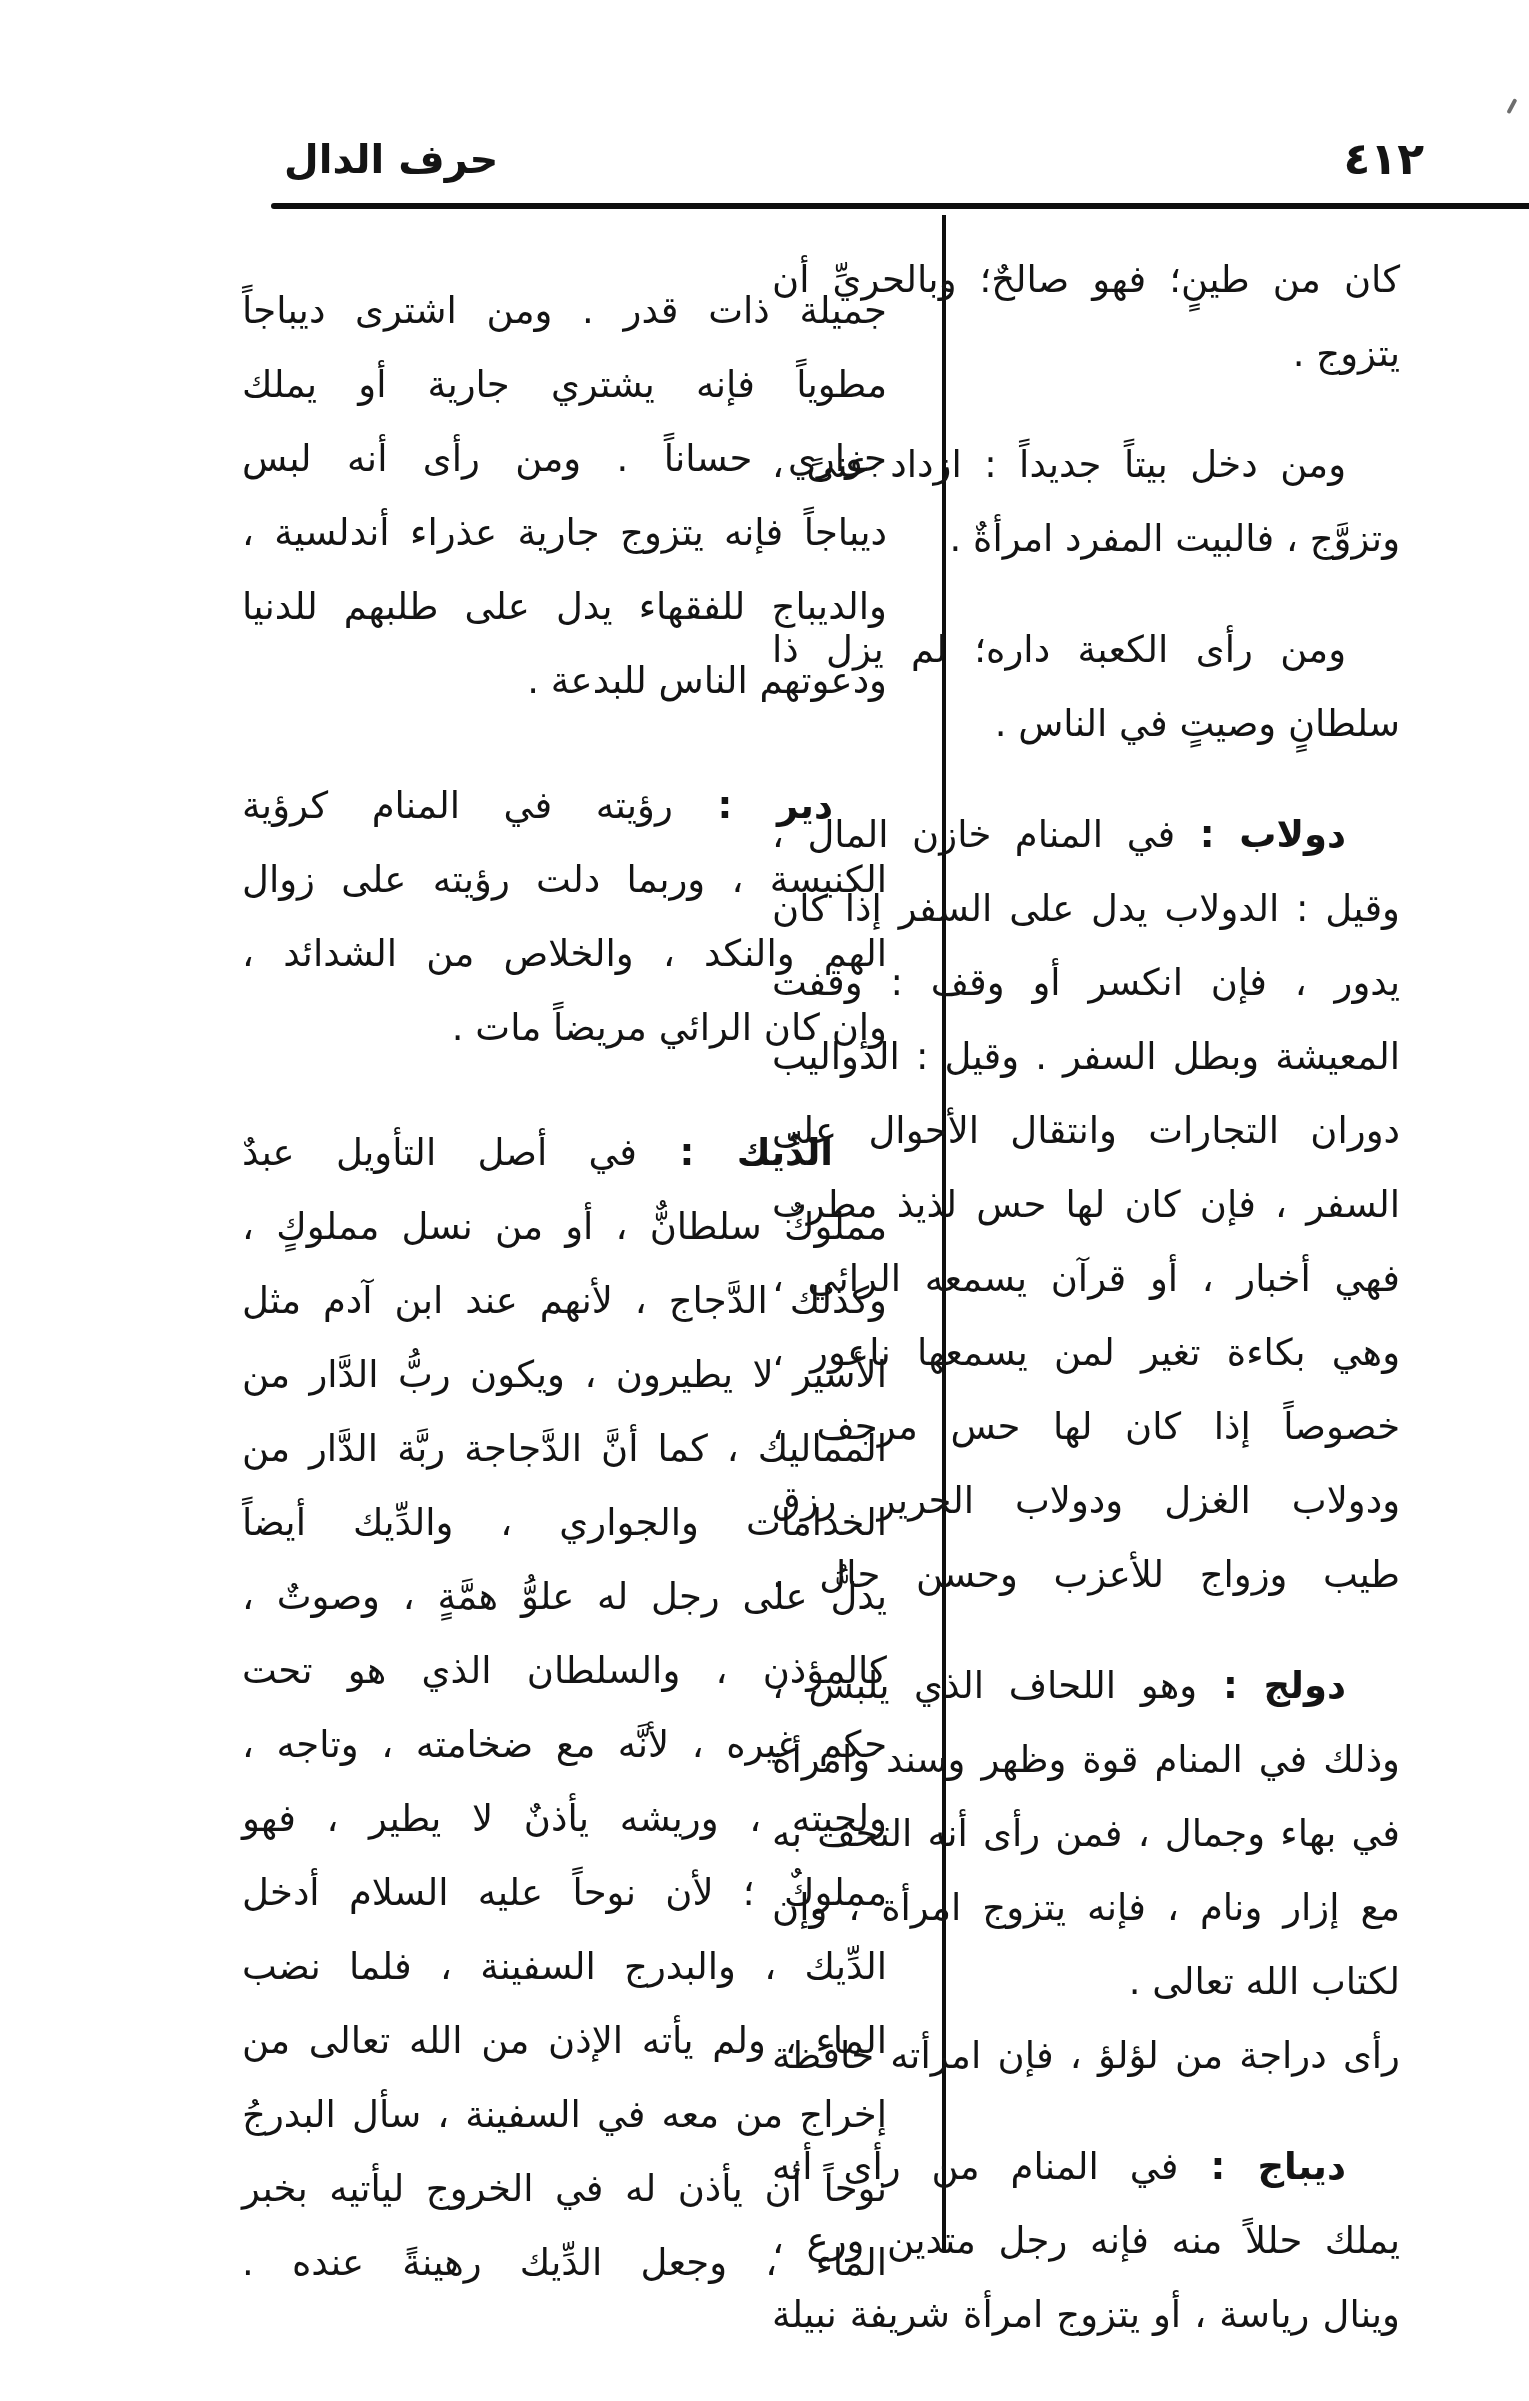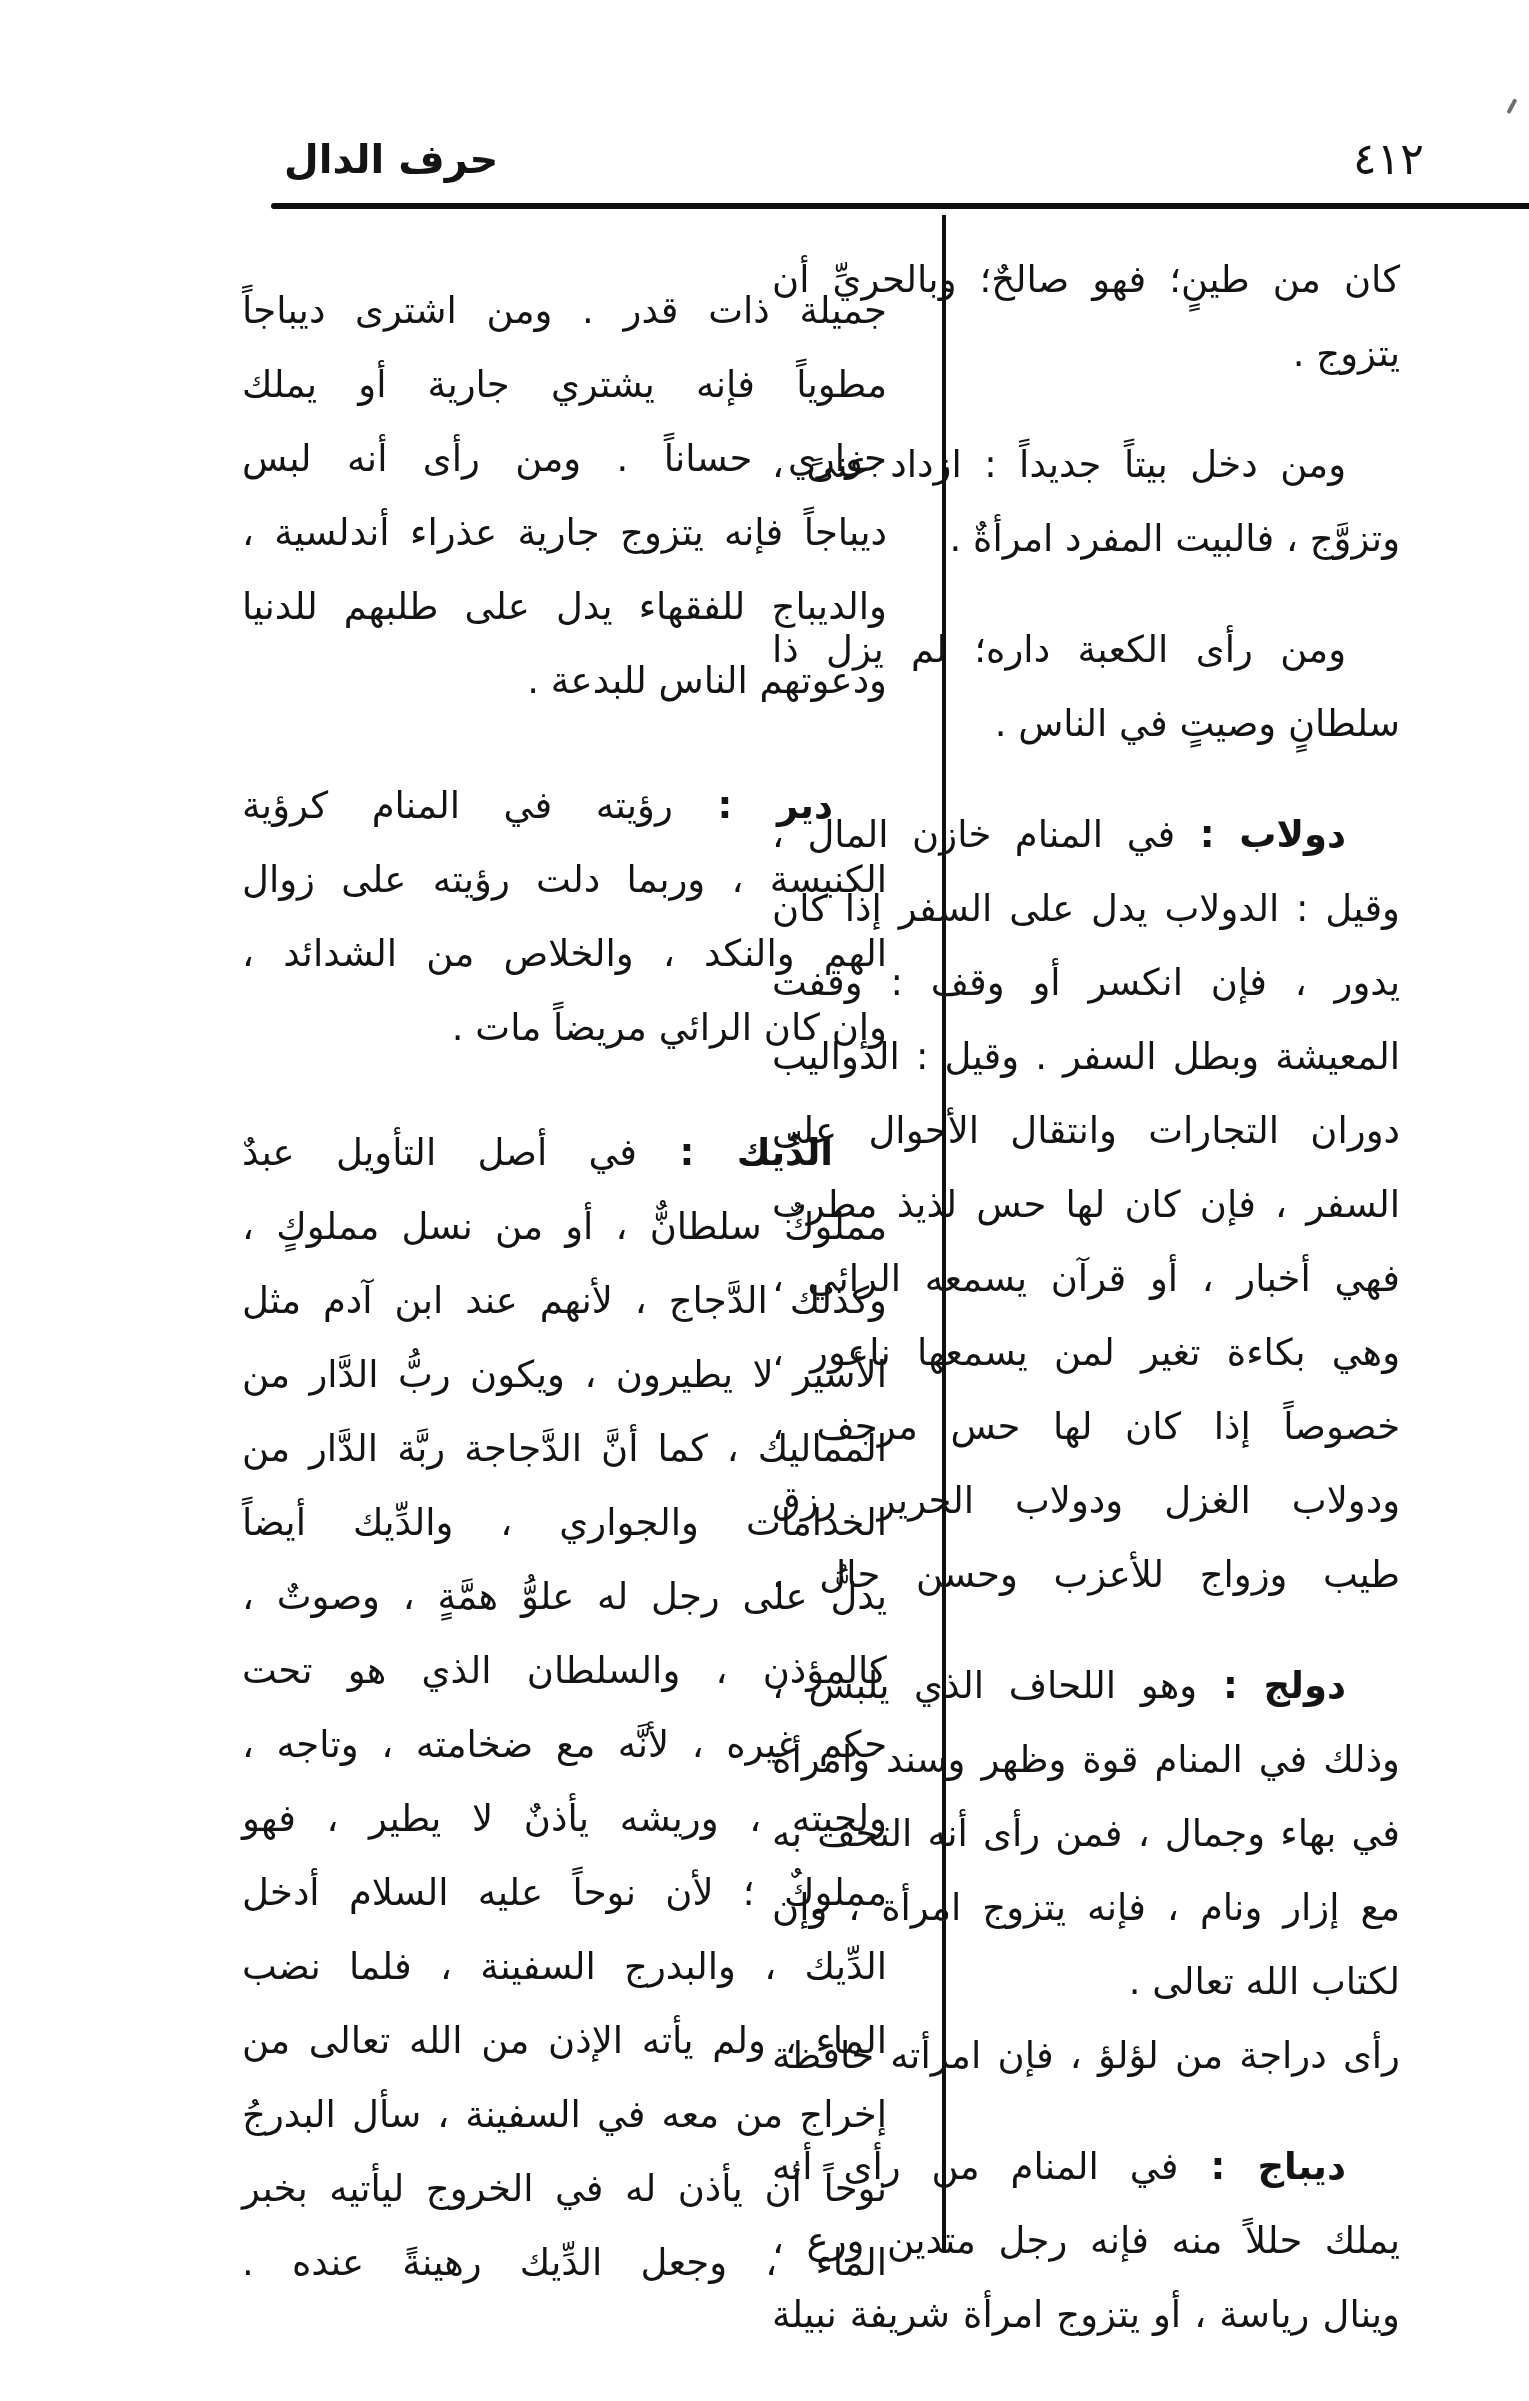--- a/index.html
+++ b/index.html
@@ -18,21 +18,21 @@
     left: 96px; top: 136px;
     font-size: 40px;
     font-weight: bold;
     letter-spacing: 0;
     white-space: nowrap;
   }
   .hdr-num {
     position: absolute;
     right: 105px; top: 133px;
     font-size: 44px;
-    font-weight: normal;
+    font-weight: bold;
     white-space: nowrap;
     margin-left: 48px;
   }
   .rule {
     position: absolute;
     left: 83px; top: 203px;
     width: 1337px; height: 6.1px;
     background: #0e0e0e;
     border-radius: 3.5px;
   }

